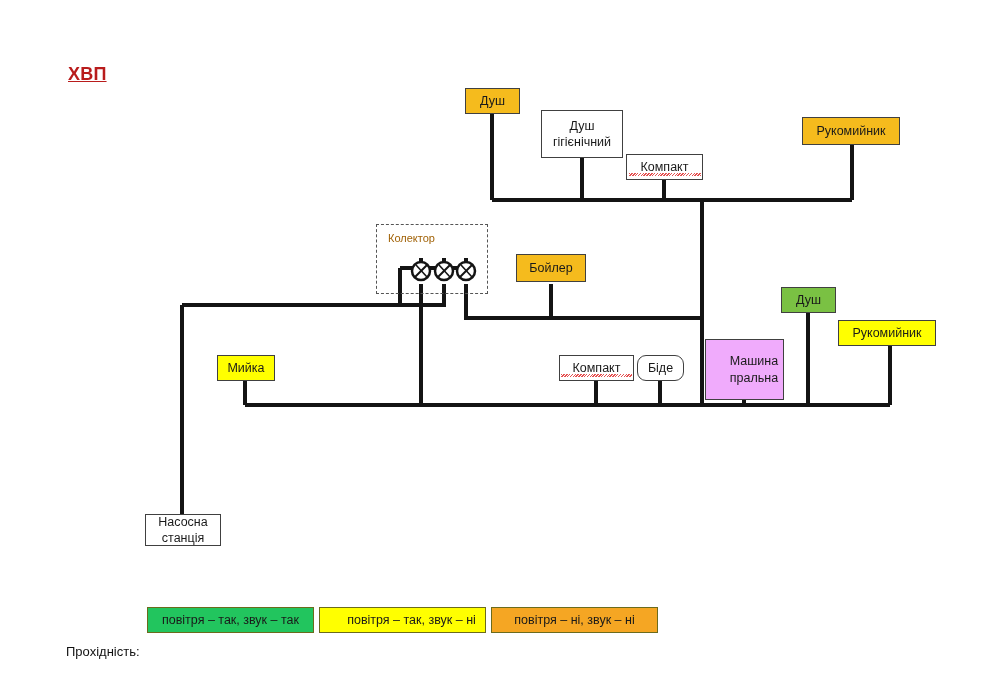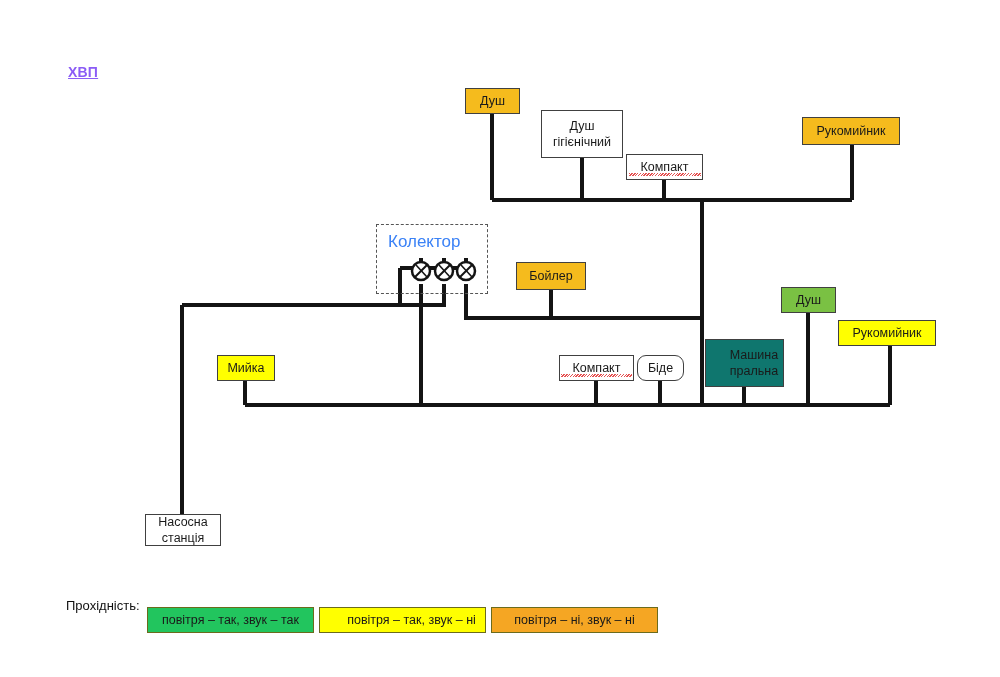--- a/index.html
+++ b/index.html
@@ -7,25 +7,25 @@
        font-family:"Liberation Sans","DejaVu Sans",sans-serif;
        -webkit-font-smoothing:antialiased;}
   #canvas{position:absolute;left:0;top:0;width:1000px;height:677px;overflow:hidden;}
   svg#wires{position:absolute;left:0;top:0;width:1000px;height:677px;}
   .node{position:absolute;box-sizing:border-box;border:1px solid #404040;
         display:flex;align-items:center;justify-content:center;
         text-align:center;line-height:1.18;color:#1a1a1a;font-size:12.5px;
         background:#fff;}
   .node.two-line{line-height:1.32;}
   .node span{display:block;width:100%;}
-  .title{position:absolute;font-size:14px;font-weight:bold;color:#8b5cf6;
+  .title{position:absolute;font-size:18px;font-weight:bold;color:#b91c1c;
          letter-spacing:.2px;text-decoration:underline;}
   .collector-box{position:absolute;box-sizing:border-box;
         border:1px dashed #555;background:transparent;}
-  .collector-label{position:absolute;font-size:17px;color:#3b82f6;}
+  .collector-label{position:absolute;font-size:11px;color:#a16207;}
   .legend-label{position:absolute;font-size:13px;color:#111;}
   .legend-chip{position:absolute;box-sizing:border-box;border:1px solid #6b6b1d;
         display:flex;align-items:center;justify-content:center;
         font-size:12.5px;color:#1a1a1a;height:26px;}
   .spell{ text-decoration:none; position:relative;}
   .spell::after{content:"";position:absolute;left:2%;right:2%;bottom:-2px;height:3px;
      background-image:repeating-linear-gradient(135deg,#e03131 0 1px,transparent 1px 2px);
      opacity:.85;}
 </style>
 </head>
@@ -106,33 +106,33 @@
   </div>
 
   <div class="node" style="left:626px;top:154px;width:77px;height:26px;background:#ffffff;">
     <span class="spell">Компакт</span>
   </div>
 
   <div class="node" style="left:802px;top:117px;width:98px;height:28px;background:#f5bb1d;">
     <span>Рукомийник</span>
   </div>
 
-  <div class="node" style="left:516px;top:254px;width:70px;height:28px;background:#f5bb1d;margin-top:8px;">
+  <div class="node" style="left:516px;top:254px;width:70px;height:28px;background:#f5bb1d;">
     <span>Бойлер</span>
   </div>
 
   <div class="node" style="left:781px;top:287px;width:55px;height:26px;background:#7ac143;">
     <span>Душ</span>
   </div>
 
   <div class="node" style="left:838px;top:320px;width:98px;height:26px;background:#ffff00;">
     <span>Рукомийник</span>
   </div>
 
-  <div class="node two-line" style="left:705px;top:339px;width:79px;height:48px;background:#0f766e;flex-direction:column;padding-left:19px;">
+  <div class="node two-line" style="left:705px;top:339px;width:79px;height:61px;background:#f0abfc;flex-direction:column;padding-left:19px;">
     <span>Машина</span>
     <span>пральна</span>
   </div>
 
   <div class="node" style="left:217px;top:355px;width:58px;height:26px;background:#ffff00;">
     <span>Мийка</span>
   </div>
 
   <div class="node" style="left:559px;top:355px;width:75px;height:26px;background:#ffffff;">
     <span class="spell">Компакт</span>
@@ -140,21 +140,21 @@
 
   <div class="node" style="left:637px;top:355px;width:47px;height:26px;background:#ffffff;border-radius:9px;">
     <span>Біде</span>
   </div>
 
   <div class="node two-line" style="left:145px;top:514px;width:76px;height:32px;background:#ffffff;flex-direction:column;">
     <span>Насосна</span>
     <span>станція</span>
   </div>
 
-  <div class="legend-label" style="left:66px;top:598px;">Прохідність:</div>
+  <div class="legend-label" style="left:66px;top:644px;">Прохідність:</div>
 
   <div class="legend-chip" style="left:147px;top:607px;width:167px;background:#22c55e;">
     <span>повітря – так,  звук – так</span>
   </div>
 
   <div class="legend-chip" style="left:319px;top:607px;width:167px;background:#ffff00;padding-left:18px;">
     <span>повітря – так,  звук – ні</span>
   </div>
 
   <div class="legend-chip" style="left:491px;top:607px;width:167px;background:#f5a623;">

